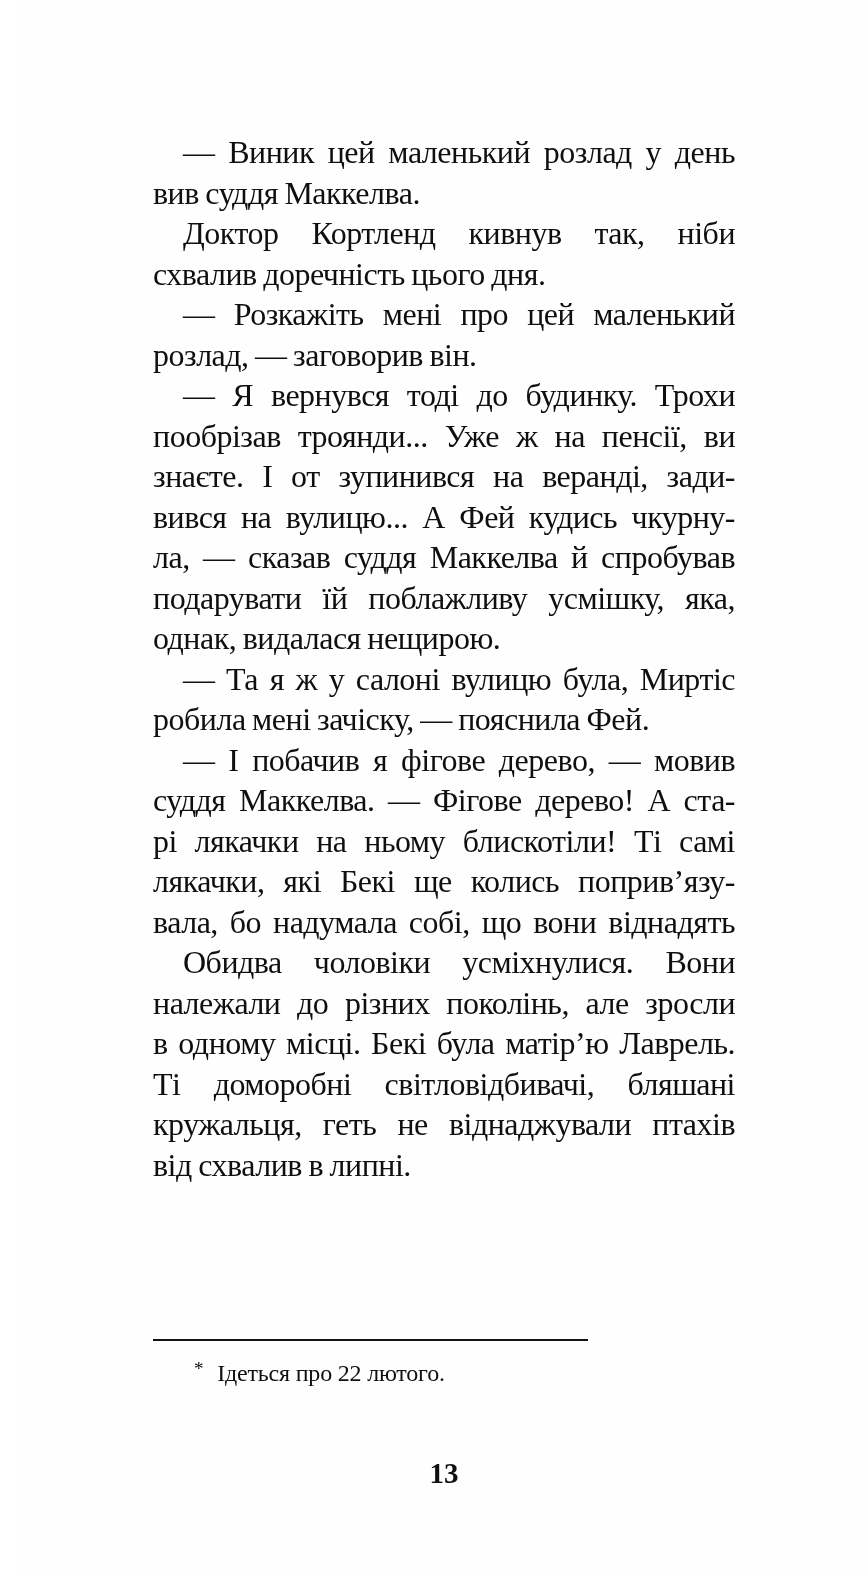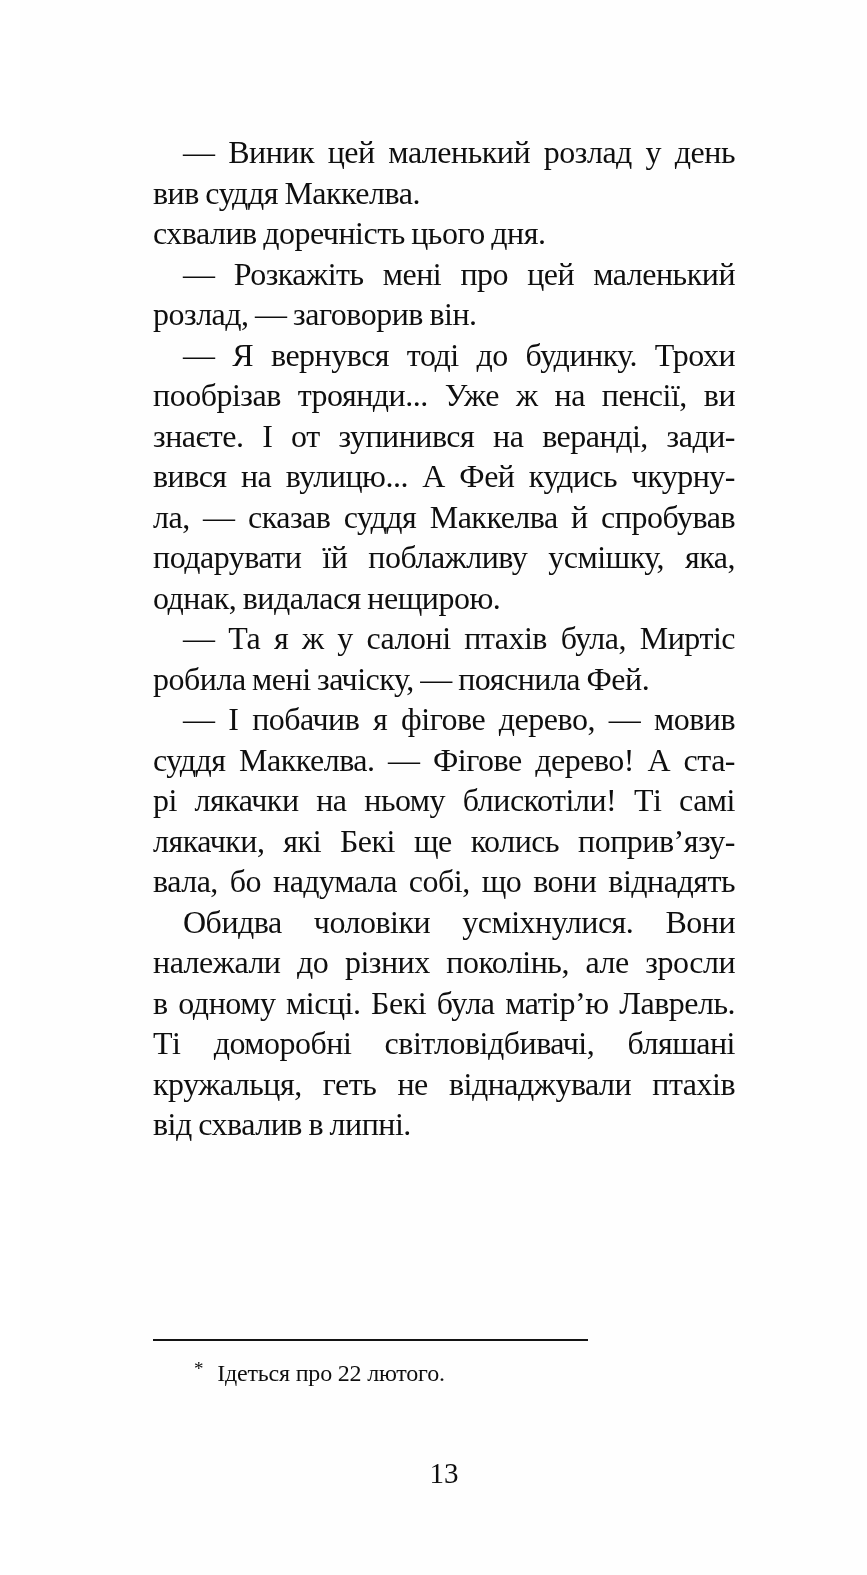--- a/index.html
+++ b/index.html
@@ -66,41 +66,43 @@
     margin-left: 14px;
   }
   .page-number {
     position: absolute;
     left: 133px;
     top: 1458px;
     width: 582px;
     text-align: center;
     font-size: 29px;
     line-height: 30px;
+    font-weight: bold;
   }
 </style>
 </head>
 <body>
 
 <div class="page">
 
   <div class="text-block" id="text-block">
       <div class="line first">— Виник цей маленький розлад у день</div>
       <div class="line para-end">вив суддя Маккелва.</div>
+      <div class="line first">Доктор Кортленд кивнув так, ніби</div>
       <div class="line para-end">схвалив доречність цього дня.</div>
       <div class="line first">— Розкажіть мені про цей маленький</div>
       <div class="line para-end">розлад, — заговорив він.</div>
       <div class="line first">— Я вернувся тоді до будинку. Трохи</div>
       <div class="line">пообрізав троянди... Уже ж на пенсії, ви</div>
       <div class="line">знаєте. І от зупинився на веранді, зади-</div>
       <div class="line">вився на вулицю... А Фей кудись чкурну-</div>
       <div class="line">ла, — сказав суддя Маккелва й спробував</div>
       <div class="line">подарувати їй поблажливу усмішку, яка,</div>
       <div class="line para-end">однак, видалася нещирою.</div>
-      <div class="line first">— Та я ж у салоні птахів була, Миртіс</div>
+      <div class="line first">— Та я ж у салоні вулицю була, Миртіс</div>
       <div class="line para-end">робила мені зачіску, — пояснила Фей.</div>
       <div class="line first">— І побачив я фігове дерево, — мовив</div>
       <div class="line">суддя Маккелва. — Фігове дерево! А ста-</div>
       <div class="line">рі лякачки на ньому блискотіли! Ті самі</div>
       <div class="line">лякачки, які Бекі ще колись поприв’язу-</div>
       <div class="line">вала, бо надумала собі, що вони віднадять</div>
       <div class="line first">Обидва чоловіки усміхнулися. Вони</div>
       <div class="line">належали до різних поколінь, але зросли</div>
       <div class="line">в одному місці. Бекі була матір’ю Лаврель.</div>
       <div class="line">Ті доморобні світловідбивачі, бляшані</div>

